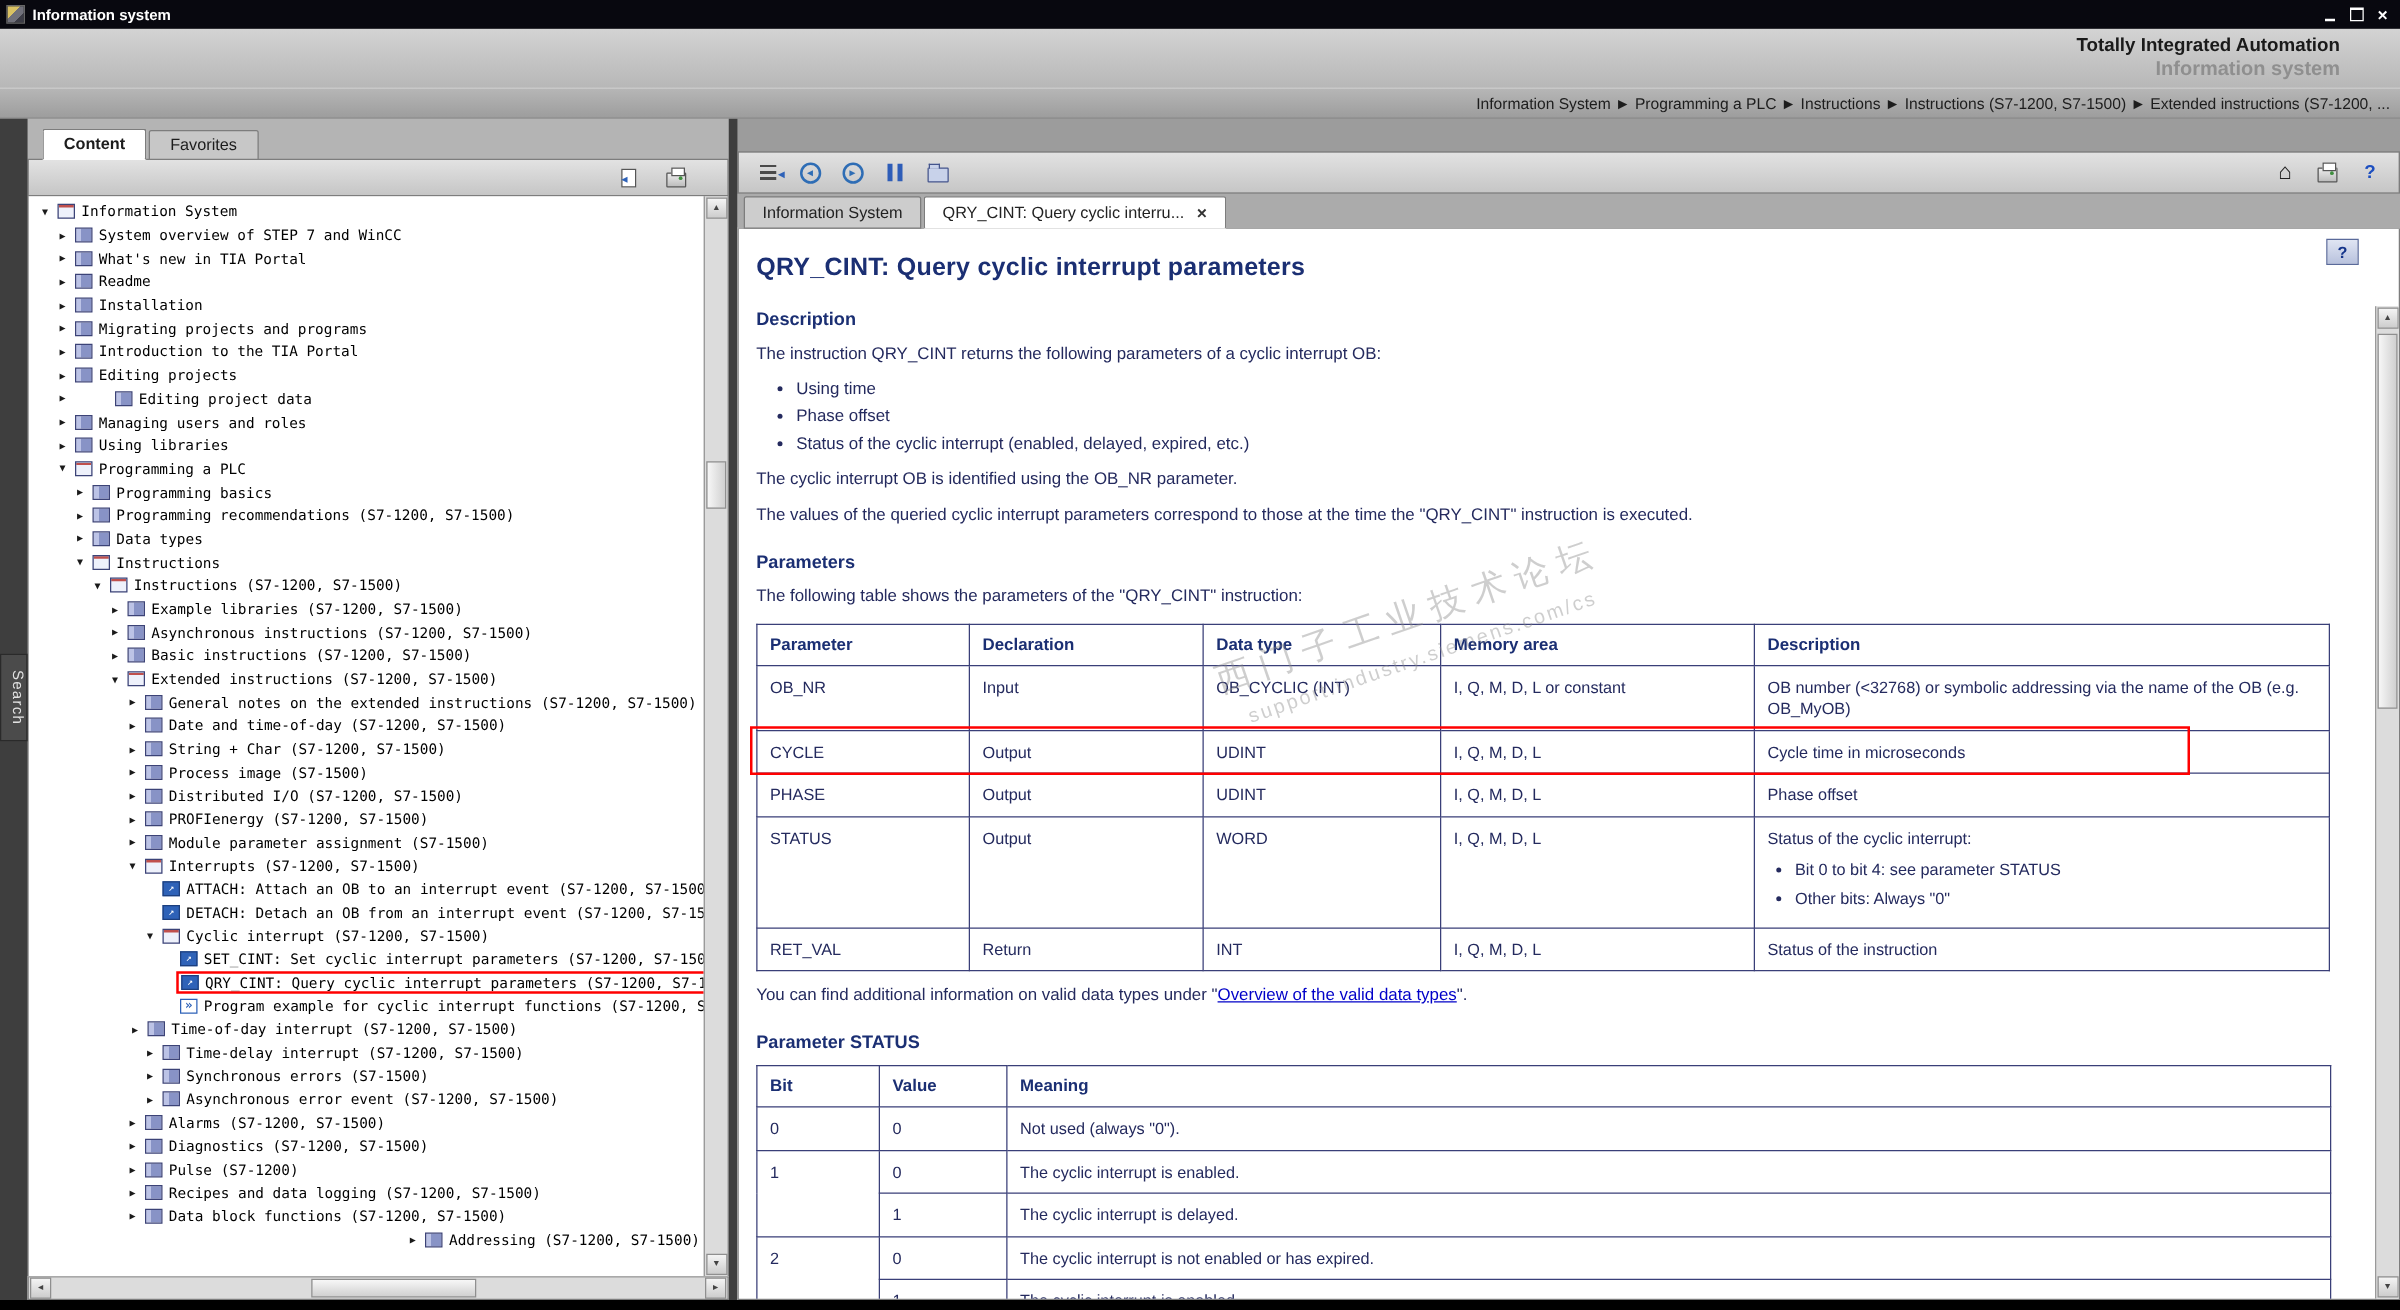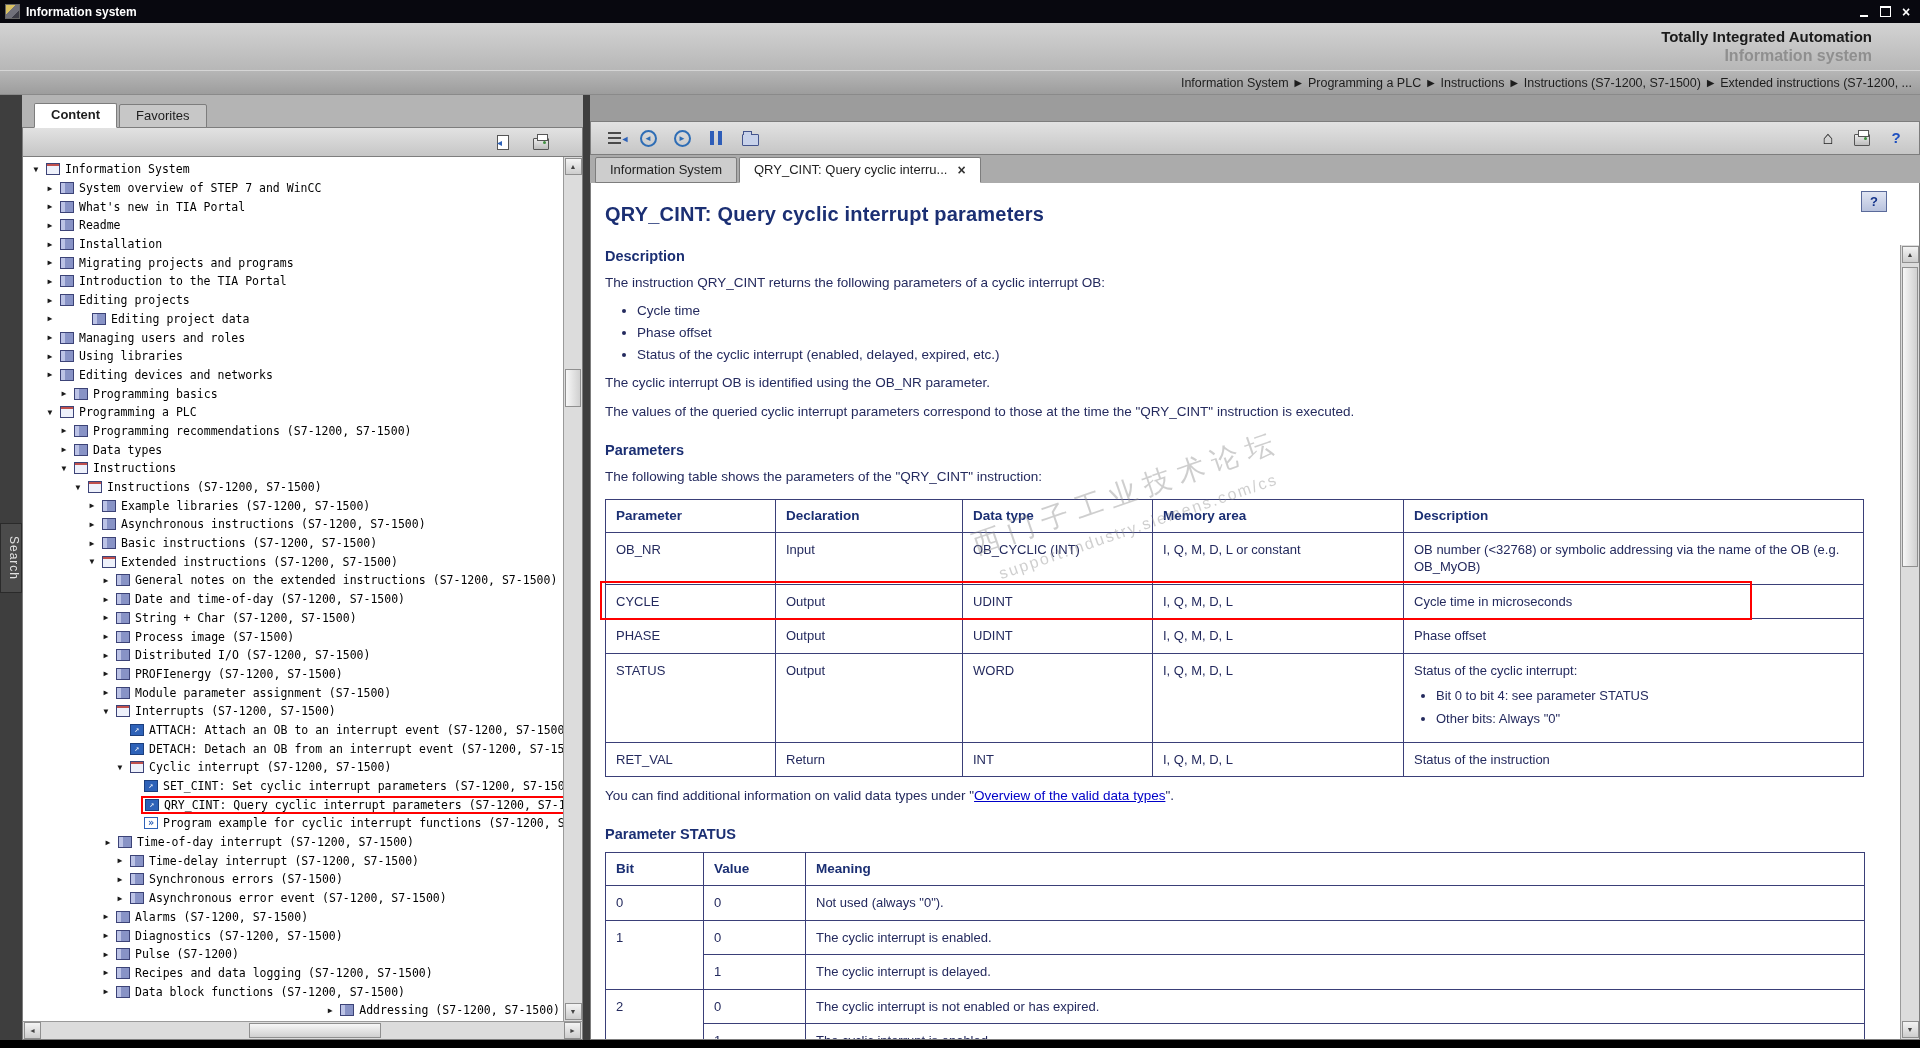--- a/index.html
+++ b/index.html
@@ -239,38 +239,31 @@
             </span>
           </div>
           <div class="titem" style="padding-left: 20px;">
             <span class="tarrow col"></span>
             <span class="twrap">
               <span class="ticon ic-book"></span>
               <span class="tlabel">Using libraries</span>
             </span>
           </div>
           <div class="titem" style="padding-left: 20px;">
-            <span class="tarrow col"></span>
-            <span class="twrap">
-              <span class="ticon ic-book"></span>
-              <span class="tlabel">Editing devices and networks</span>
-            </span>
-          </div>
-          <div class="titem" style="padding-left: 34px;">
-            <span class="tarrow col"></span>
-            <span class="twrap">
-              <span class="ticon ic-book"></span>
-              <span class="tlabel">Programming basics</span>
-            </span>
-          </div>
-          <div class="titem" style="padding-left: 20px;">
             <span class="tarrow exp"></span>
             <span class="twrap">
               <span class="ticon ic-book-open"></span>
               <span class="tlabel">Programming a PLC</span>
+            </span>
+          </div>
+          <div class="titem" style="padding-left: 34px;">
+            <span class="tarrow col"></span>
+            <span class="twrap">
+              <span class="ticon ic-book"></span>
+              <span class="tlabel">Programming basics</span>
             </span>
           </div>
           <div class="titem" style="padding-left: 34px;">
             <span class="tarrow col"></span>
             <span class="twrap">
               <span class="ticon ic-book"></span>
               <span class="tlabel">Programming recommendations (S7-1200, S7-1500)</span>
             </span>
           </div>
           <div class="titem" style="padding-left: 34px;">
@@ -544,21 +537,21 @@
     </div>
     <div class="rp-content">
       <span class="help-book-icon"></span>
 
       <div class="article">
         <h1 class="article-title">QRY_CINT: Query cyclic interrupt parameters</h1>
 
         <h2 class="section-h">Description</h2>
         <p>The instruction QRY_CINT returns the following parameters of a cyclic interrupt OB:</p>
         <ul class="desc-bullets">
-            <li>Cycle time</li>
+            <li>Using time</li>
             <li>Phase offset</li>
             <li>Status of the cyclic interrupt (enabled, delayed, expired, etc.)</li>
           </ul>
         <p>The cyclic interrupt OB is identified using the OB_NR parameter.</p>
         <p>The values of the queried cyclic interrupt parameters correspond to those at the time the "QRY_CINT" instruction is executed.</p>
 
         <h2 class="section-h">Parameters</h2>
         <p>The following table shows the parameters of the "QRY_CINT" instruction:</p>
 
         <div class="tblwrap">

